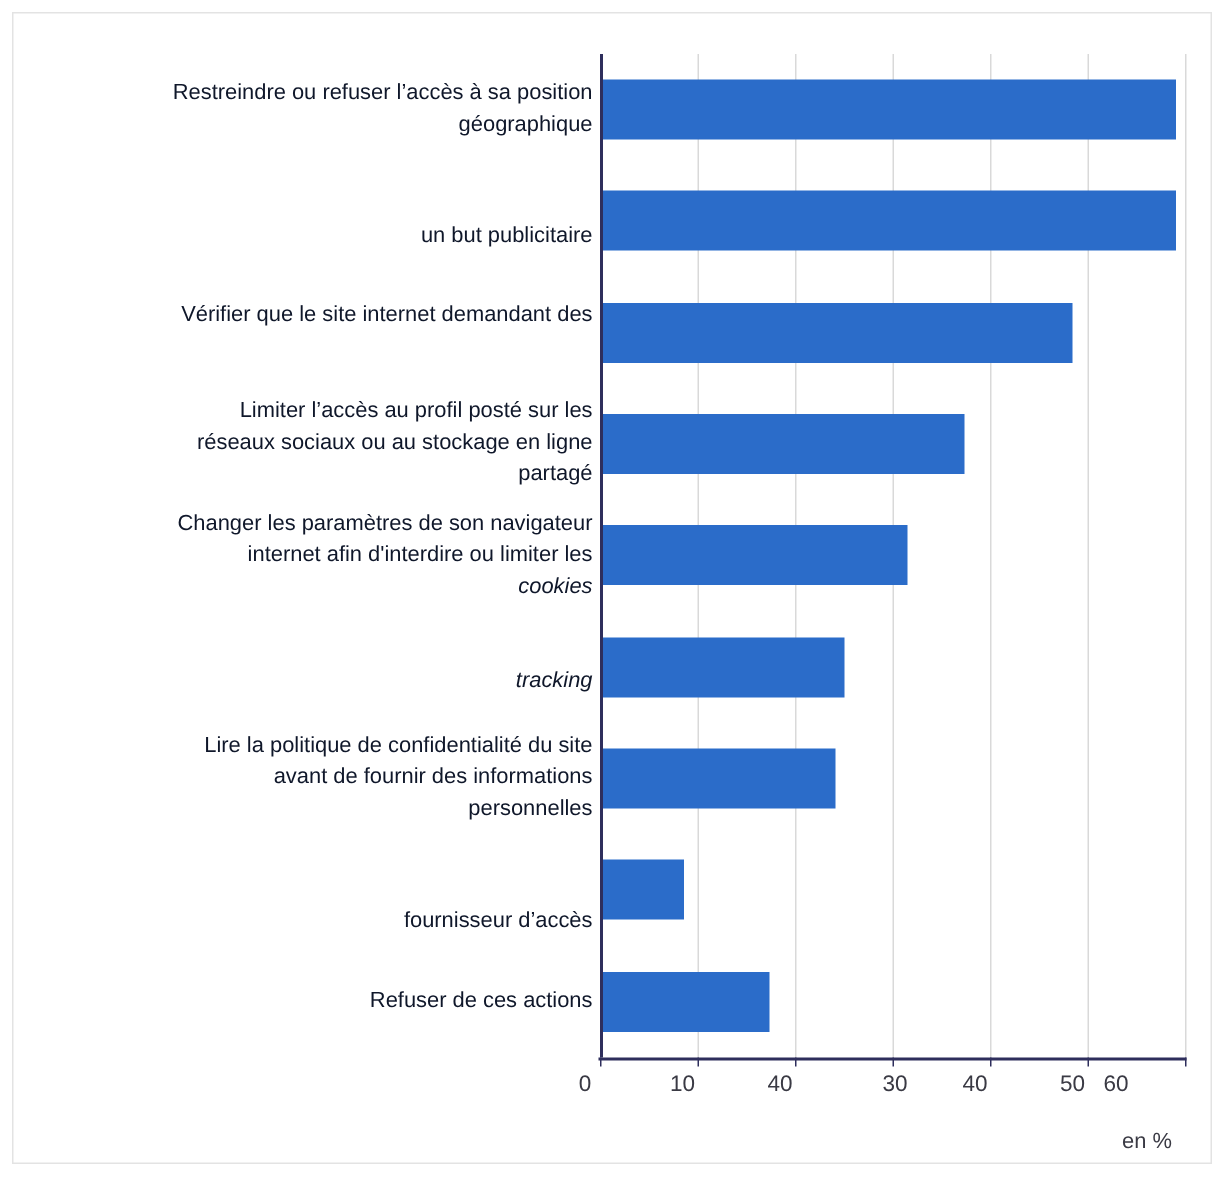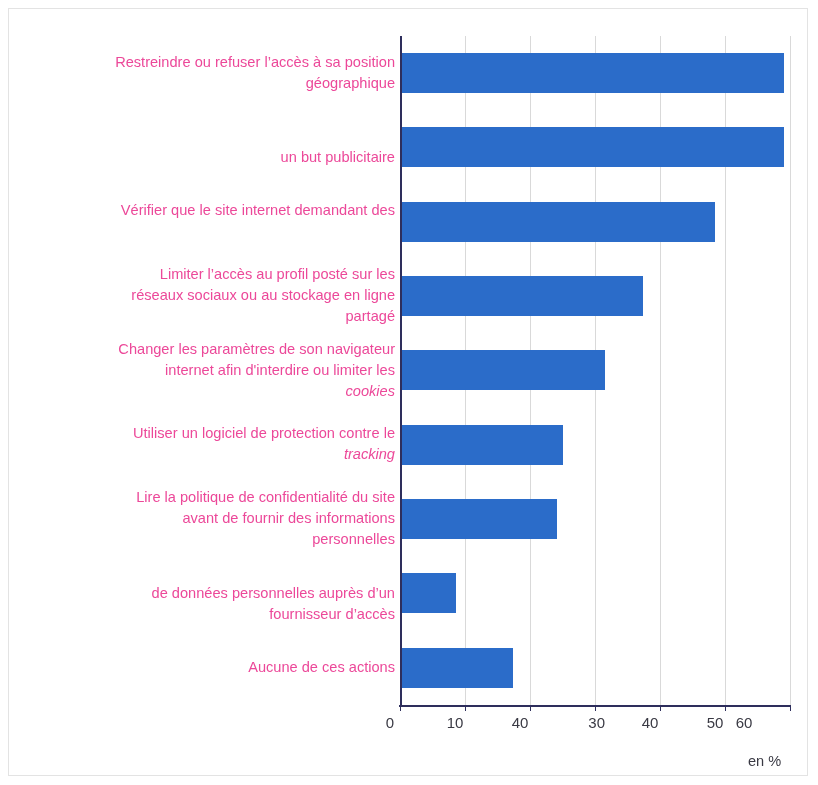--- a/index.html
+++ b/index.html
@@ -83,21 +83,21 @@
     height: 40px;
     background: #2b6cc9;
   }
   
   .catlabel {
     position: absolute;
     right: 423px;          
     text-align: right;
     font-size: 14.6px;
     line-height: 21px;
-    color: #ec4899;
+    color: #0f172a;
     width: 330px;
     white-space: pre-line;
   }
   .catlabel i {
     font-style: italic;
     margin-left: 16px;
   }
   
   .ticklabel {
     position: absolute;
@@ -124,24 +124,24 @@
 
 <div id="figure">
   <div id="frame"></div>
 
   <div id="labelcol">
       <div class="catlabel" style="top: 51.6667px;"><span>Restreindre ou refuser l’accès à sa position</span><br><span>géographique</span></div>
       <div class="catlabel" style="top: 126px;"><br><span>un but publicitaire</span></div>
       <div class="catlabel" style="top: 200.333px;"><span>Vérifier que le site internet demandant des</span><br></div>
       <div class="catlabel" style="top: 264.167px;"><span>Limiter l’accès au profil posté sur les</span><br><span>réseaux sociaux ou au stockage en ligne</span><br><span>partagé</span></div>
       <div class="catlabel" style="top: 338.5px;"><span>Changer les paramètres de son navigateur</span><br><span>internet afin d'interdire ou limiter les</span><br><i>cookies</i></div>
-      <div class="catlabel" style="top: 423.333px;"><span>Utiliser un logiciel de protection contre le</span><br><i>tracking</i></div>
+      <div class="catlabel" style="top: 423.333px;"><br><i>tracking</i></div>
       <div class="catlabel" style="top: 467px; margin-top: 20px;"><span>Lire la politique de confidentialité du site</span><br><span>avant de fournir des informations</span><br><span>personnelles</span></div>
-      <div class="catlabel" style="top: 561.5px;"><br><span>de données personnelles auprès d’un</span><br><span>fournisseur d’accès</span></div>
-      <div class="catlabel" style="top: 656.833px;"><span>Aucune de ces actions</span></div>
+      <div class="catlabel" style="top: 561.5px;"><br><br><span>fournisseur d’accès</span></div>
+      <div class="catlabel" style="top: 656.833px;"><span>Refuser de ces actions</span></div>
     </div>
 
   <div id="plot">
     <div id="gridlayer">
         <div class="gridline zero" style="left: 0px;"></div>
         <div class="gridline" style="left: 65px;"></div>
         <div class="gridline" style="left: 130px;"></div>
         <div class="gridline" style="left: 195px;"></div>
         <div class="gridline" style="left: 260px;"></div>
         <div class="gridline" style="left: 325px;"></div>

